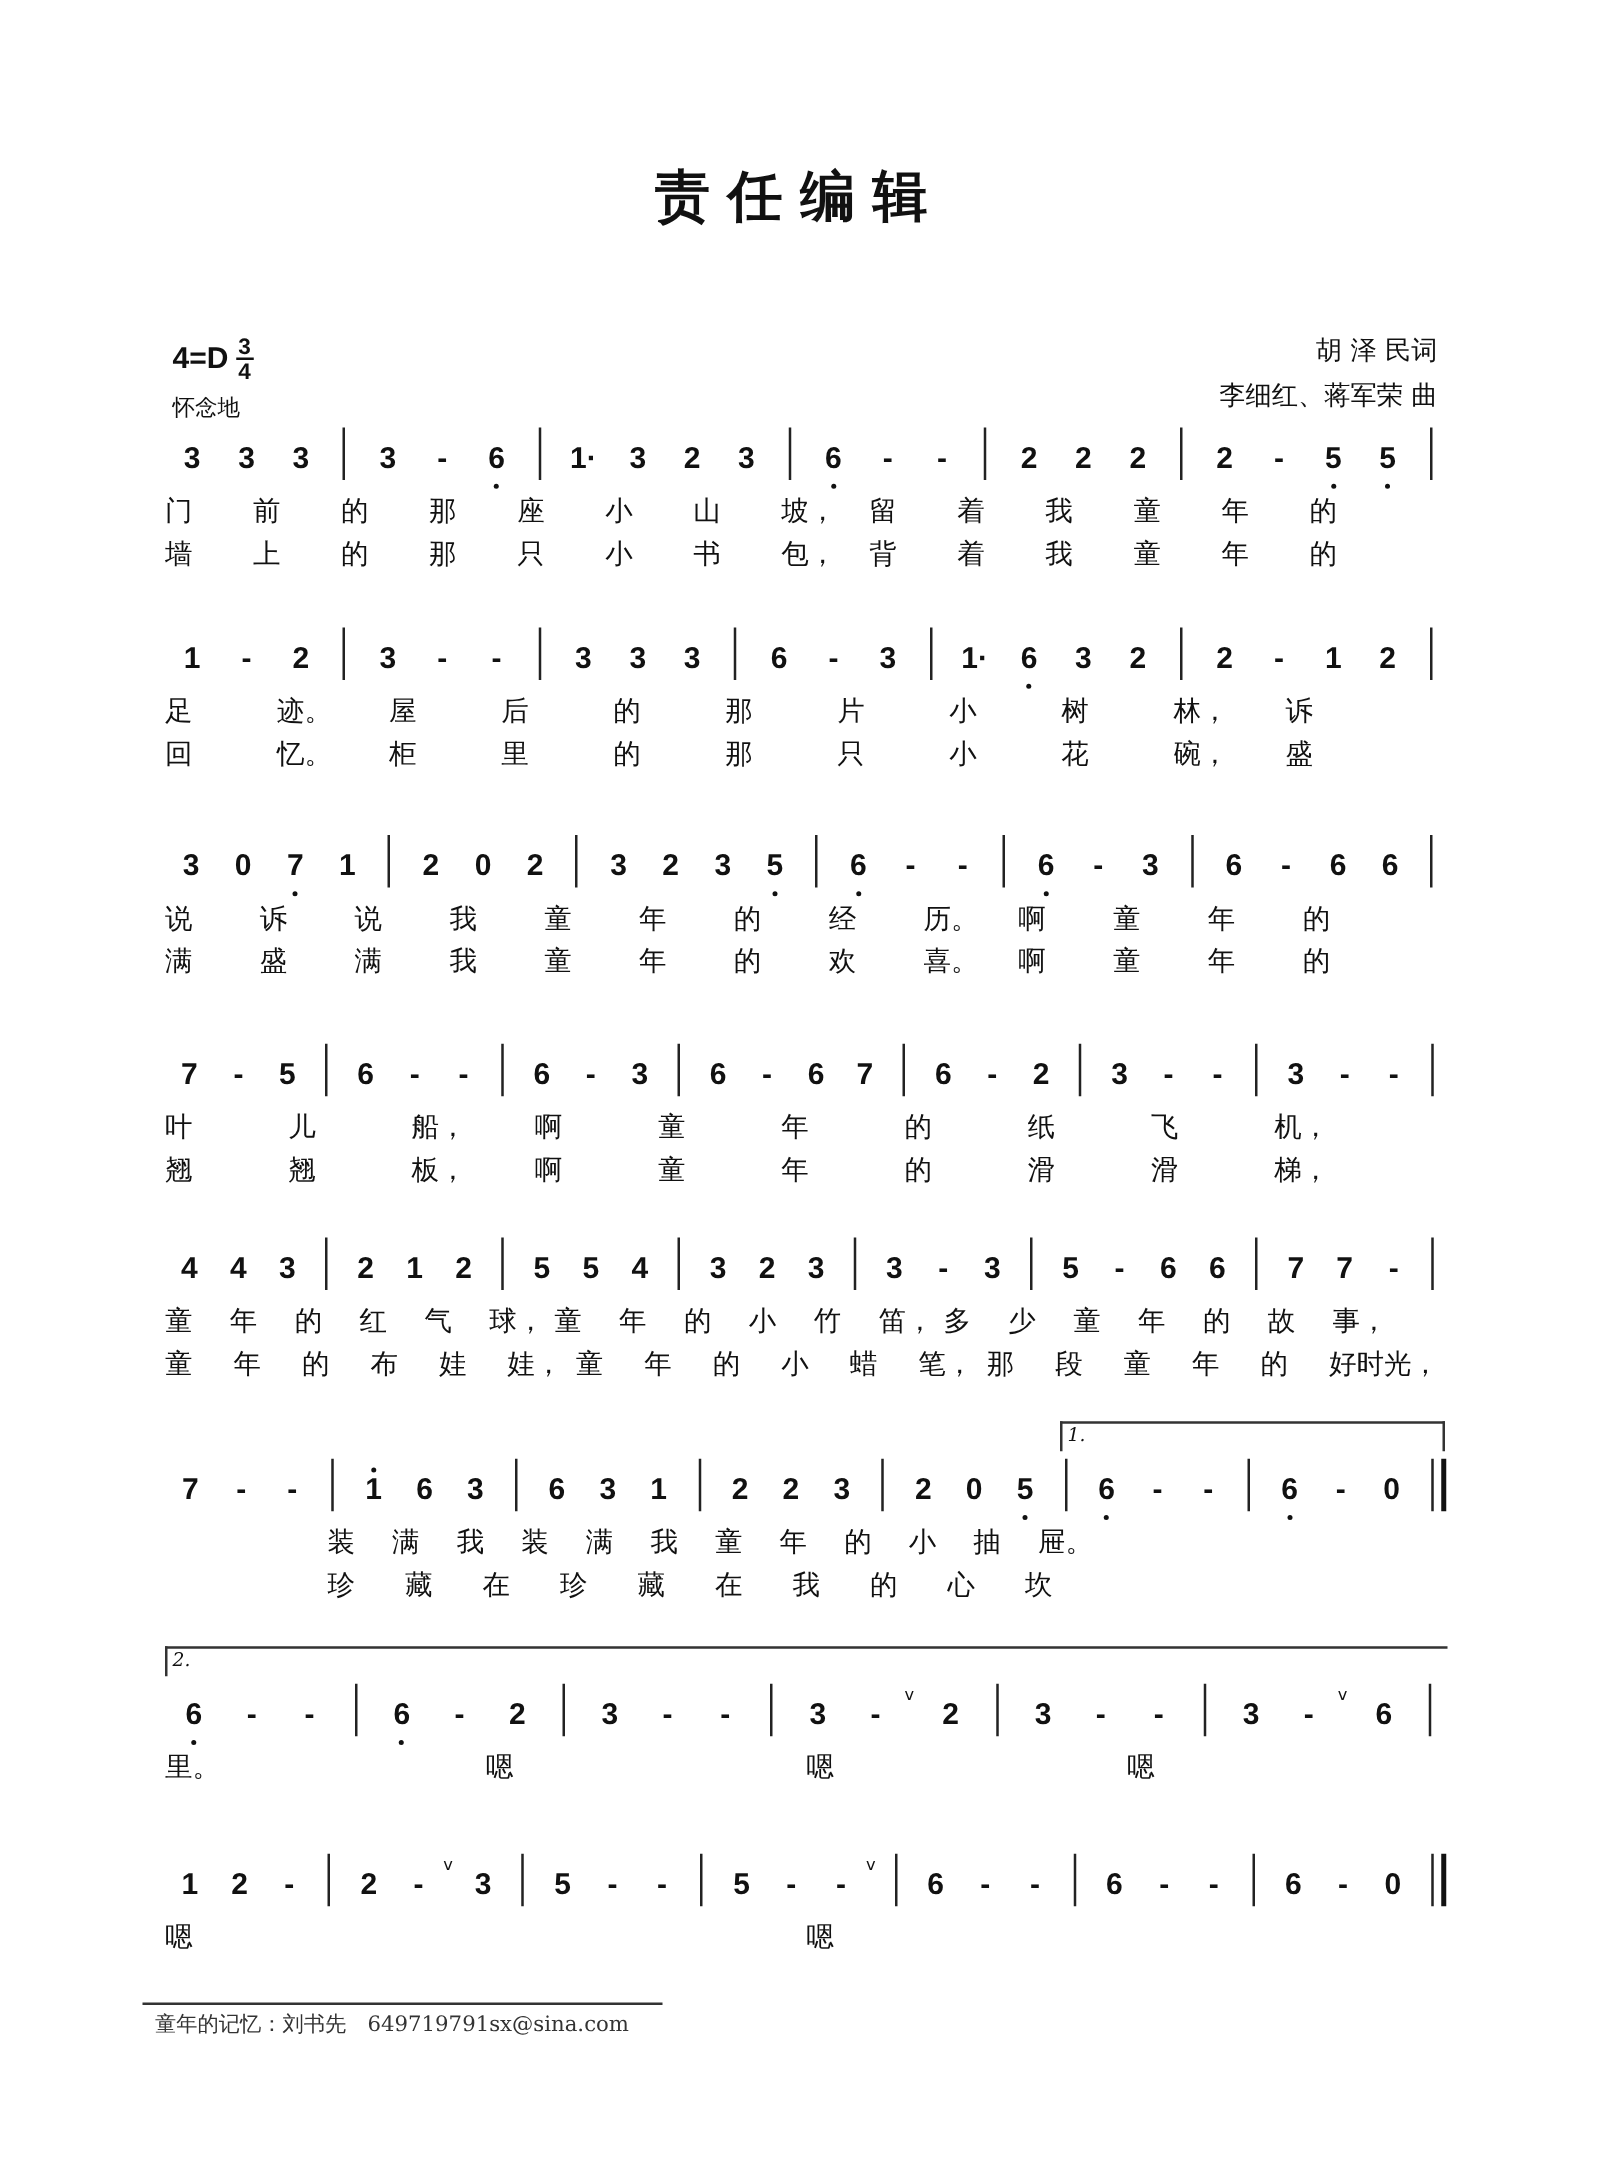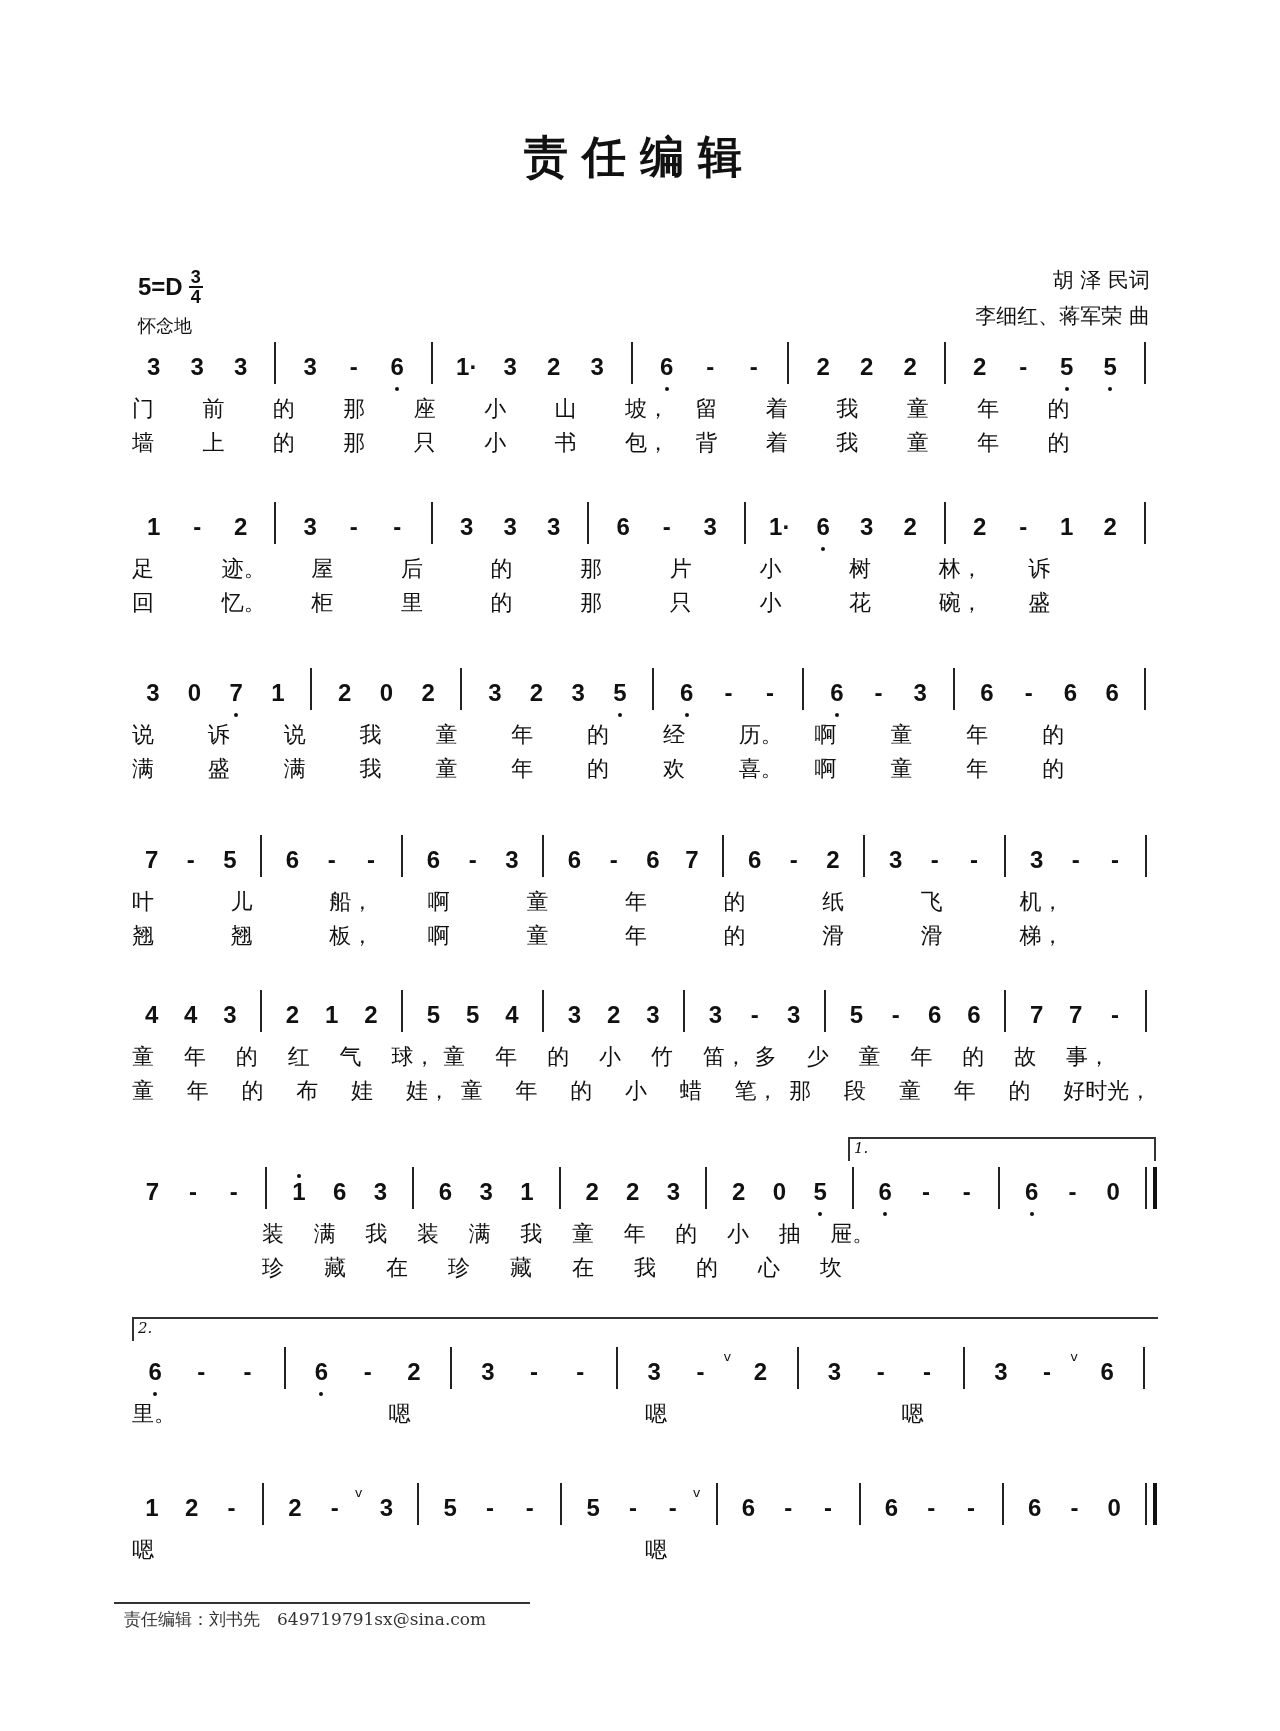--- a/index.html
+++ b/index.html
@@ -24,21 +24,21 @@
   .breath{position:absolute;top:-8px;font-size:13px;}
   .footer-line{position:absolute;top:1602px;left:114px;width:416px;border-top:2px solid #333;}
   .footer{position:absolute;top:1608px;left:124px;font-family:"DejaVu Serif","Liberation Serif",serif;font-size:17px;color:#333;}
 </style>
 </head>
 <body>
 
 <div class="title">责任编辑</div>
 
 <div class="key">
-  <span>5=D</span>
+  <span>4=D</span>
   <span class="frac">
     <span>3</span>
     <span class="ln"></span>
     <span>4</span>
   </span>
 </div>
 <div class="tempo">怀念地</div>
 
 <div class="credits">
   <div>胡 泽 民词</div>
@@ -486,13 +486,13 @@
         <div class="bar dbl" style="left: 1013.07px;"></div>
       </div>
       <div class="lyr1" style="top: 42px;">
         <span class="ly" style="left: 0px; width: auto; white-space: nowrap;">嗯</span>
         <span class="ly" style="left: 513px; width: auto; white-space: nowrap;">嗯</span>
       </div>
     </div>
   </div>
 
 <div class="footer-line"></div>
-<div class="footer">责任编辑：刘书先　649719791sx@sina.com</div>
+<div class="footer">童年的记忆：刘书先　649719791sx@sina.com</div>
 
 </body></html>

